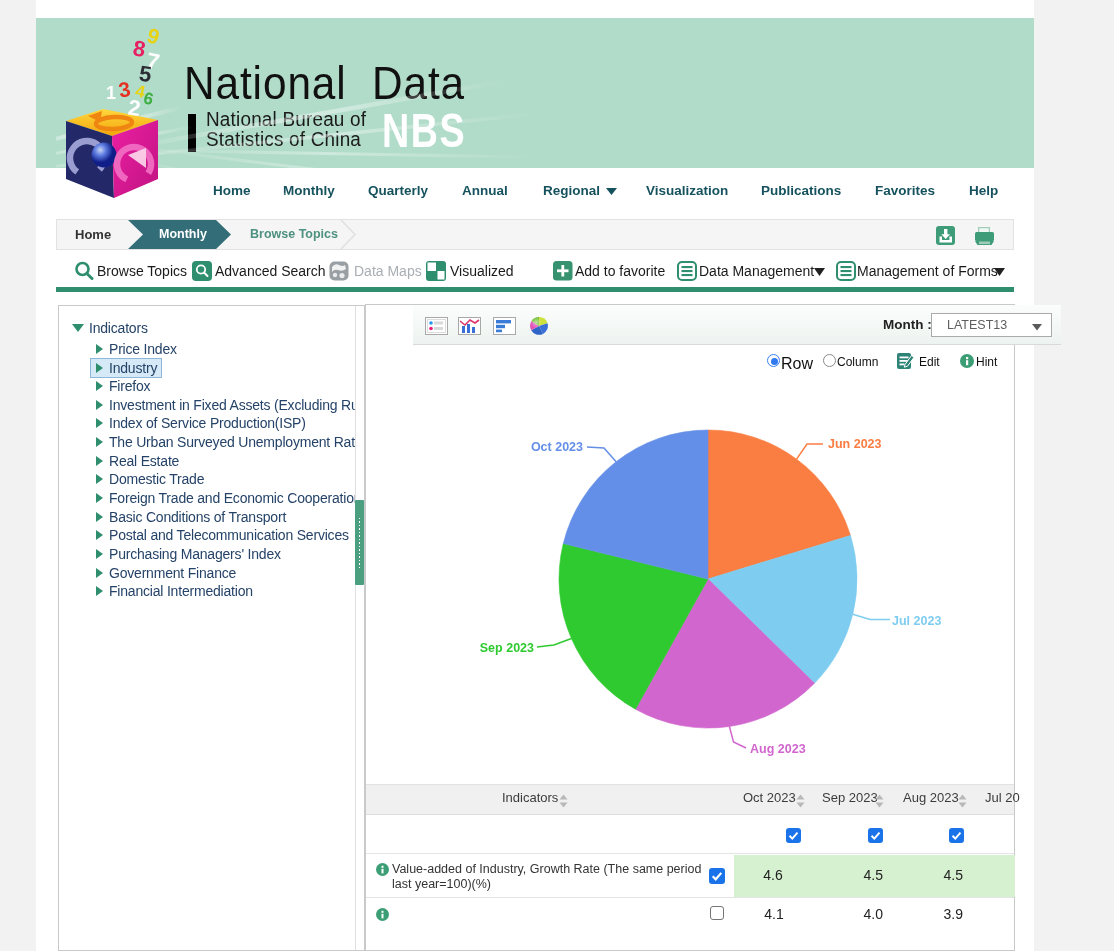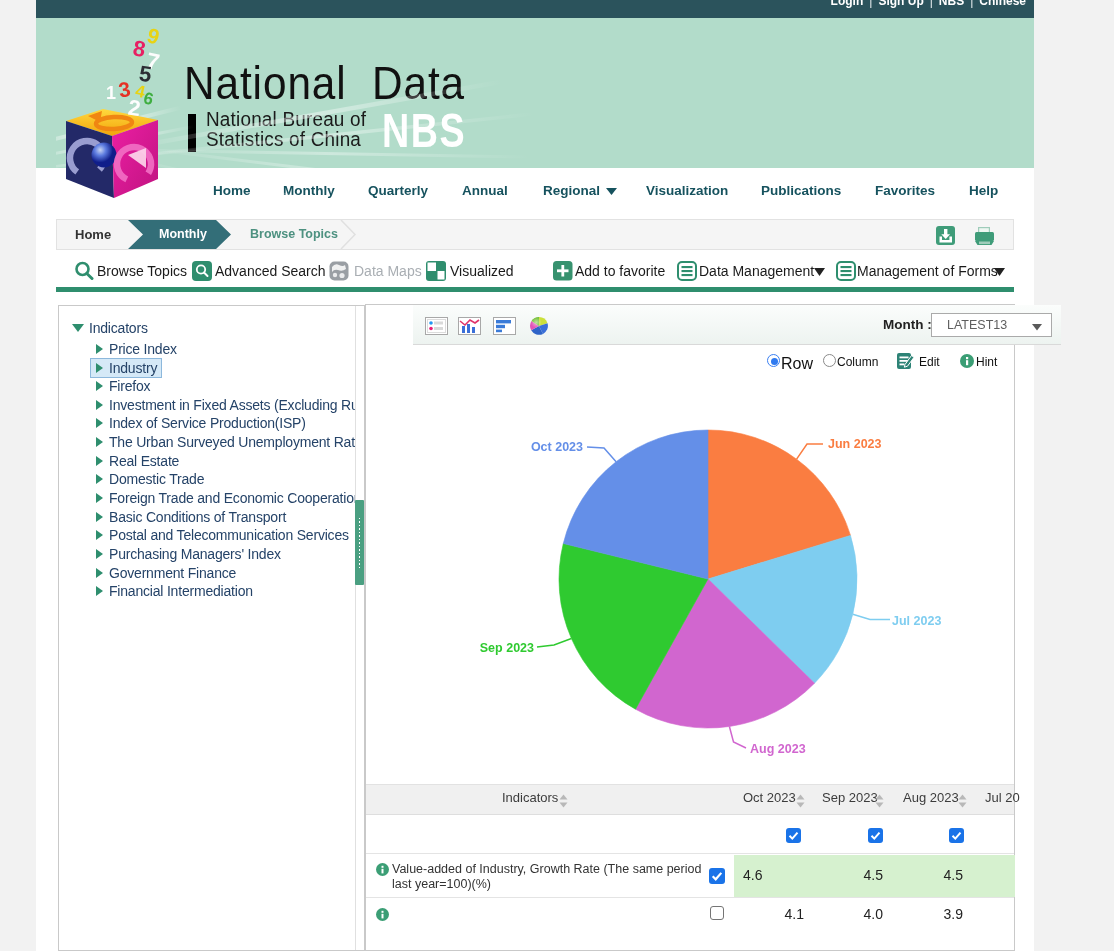--- a/index.html
+++ b/index.html
@@ -39,23 +39,20 @@
   .monthsel { position:absolute; left:518px; top:8px; width:121px; height:24px; background:#fff; border:1px solid #aaa; font-size:12.5px; color:#5e5e5e; line-height:22px; padding-left:15px; }
   .rowcol { position:absolute; left:0; top:41px; width:648px; height:32px; background:#fff; }
   .notice { position:absolute; left:0; top:928px; width:1034px; height:23px; background:#7b7b7b; z-index:50; }
   .notice .txt { position:absolute; left:36px; width:998px; top:0; text-align:center; color:#fff; font-size:11.5px; font-weight:bold; line-height:22px; }
   .notice .x { position:absolute; left:1015px; top:0px; color:#fff; font-size:15px; font-weight:bold; line-height:22px; }
 </style>
 </head>
 <body>
 <div class="page">
   <div class="content">
-    <div class="topbar">
-      <div class="links">Login<span class="sep">|</span>Sign Up<span class="sep">|</span>NBS<span class="sep">|</span>Chinese</div>
-    </div>
     <div class="header">
       <div class="brandtitle">National&nbsp;&nbsp;Data</div>
       <div class="brandbar"></div>
       <div class="brandsub">National Bureau of<br>Statistics of China</div>
       <div class="brandnbs">NBS</div>
     </div>
     <div class="mainnav">
       <span style="left:177px">Home</span>
       <span style="left:247px">Monthly</span>
       <span style="left:332px">Quarterly</span>
@@ -350,30 +347,30 @@
         <svg style="position:absolute;left:10px;top:8px" width="13" height="13">
             <circle cx="6.5" cy="6.5" r="6.5" fill="#3b9e75"></circle>
             <rect x="5.5" y="2.8" width="2" height="2" fill="#fff"></rect>
             <rect x="5.5" y="5.8" width="2" height="4.6" fill="#fff"></rect>
           </svg>
         <div style="position:absolute;left:26px;top:7px;width:320px;font-size:12.5px;color:#333;line-height:14.5px">Value-added of Industry, Growth Rate (The same period last year=100)(%)</div>
         <svg style="position:absolute;left:343px;top:13px" width="16" height="16">
             <rect width="16" height="16" rx="3" fill="#1a73e8"></rect>
             <polyline points="3.7,8.3 6.7,11.3 12.3,4.9" fill="none" stroke="#fff" stroke-width="2.2"></polyline>
           </svg>
-        <div style="position:absolute;left:377px;top:12px;width:60px;text-align:left;font-size:14px;color:#222">4.6</div>
+        <div style="position:absolute;left:377px;top:12px;width:60px;text-align:center;font-size:14px;color:#222">4.6</div>
         <div style="position:absolute;left:457px;top:12px;width:60px;text-align:right;font-size:14px;color:#222">4.5</div>
         <div style="position:absolute;left:537px;top:12px;width:60px;text-align:right;font-size:14px;color:#222">4.5</div>
       </div>
       <div style="position:absolute;left:0;top:594px;width:648px;height:30px;background:#fff">
         <svg style="position:absolute;left:10px;top:9px" width="13" height="13">
             <circle cx="6.5" cy="6.5" r="6.5" fill="#3b9e75"></circle>
             <rect x="5.5" y="2.8" width="2" height="2" fill="#fff"></rect>
             <rect x="5.5" y="5.8" width="2" height="4.6" fill="#fff"></rect>
           </svg>
         <div style="position:absolute;left:343.5px;top:7px;width:14px;height:14px;background:#fff;border:1.6px solid #757575;border-radius:3px"></div>
-        <div style="position:absolute;left:378px;top:7px;width:60px;text-align:right;font-size:14px;color:#222">4.1</div>
+        <div style="position:absolute;left:378px;top:7px;width:60px;text-align:center;font-size:14px;color:#222">4.1</div>
         <div style="position:absolute;left:457px;top:7px;width:60px;text-align:right;font-size:14px;color:#222">4.0</div>
         <div style="position:absolute;left:537px;top:7px;width:60px;text-align:right;font-size:14px;color:#222">3.9</div>
       </div>
     </div>
   </div>
 </div>
 
 </body></html>

